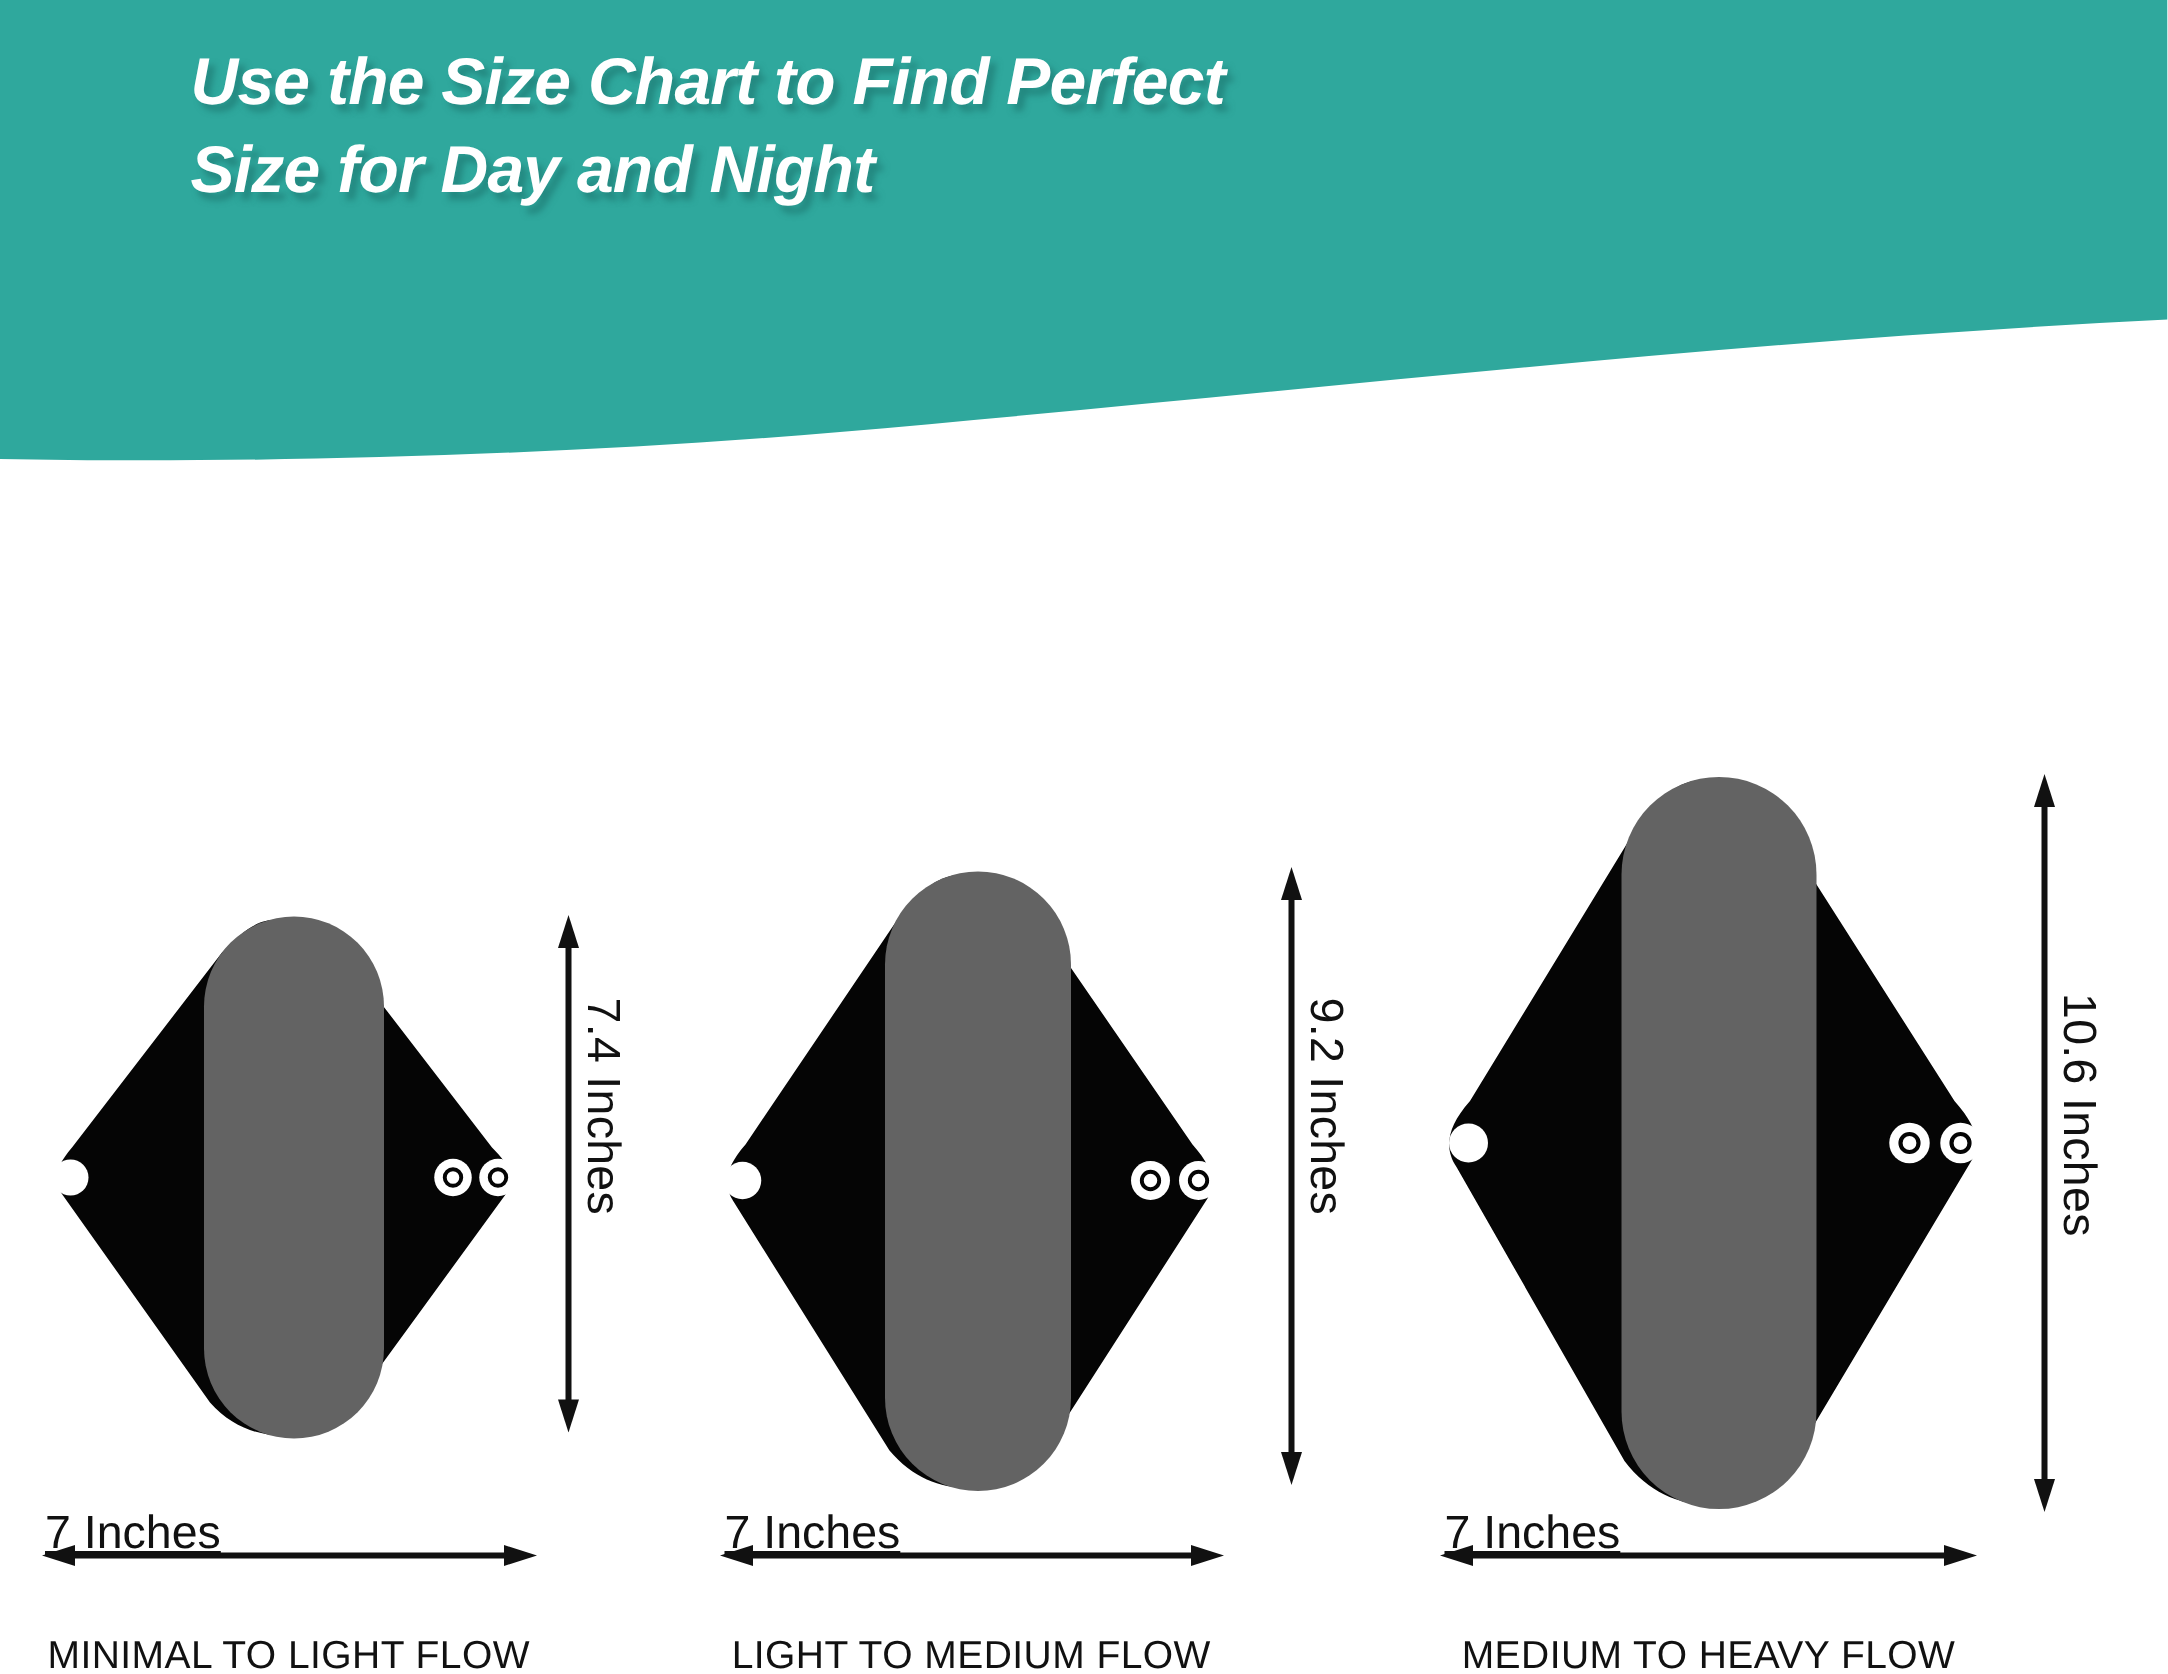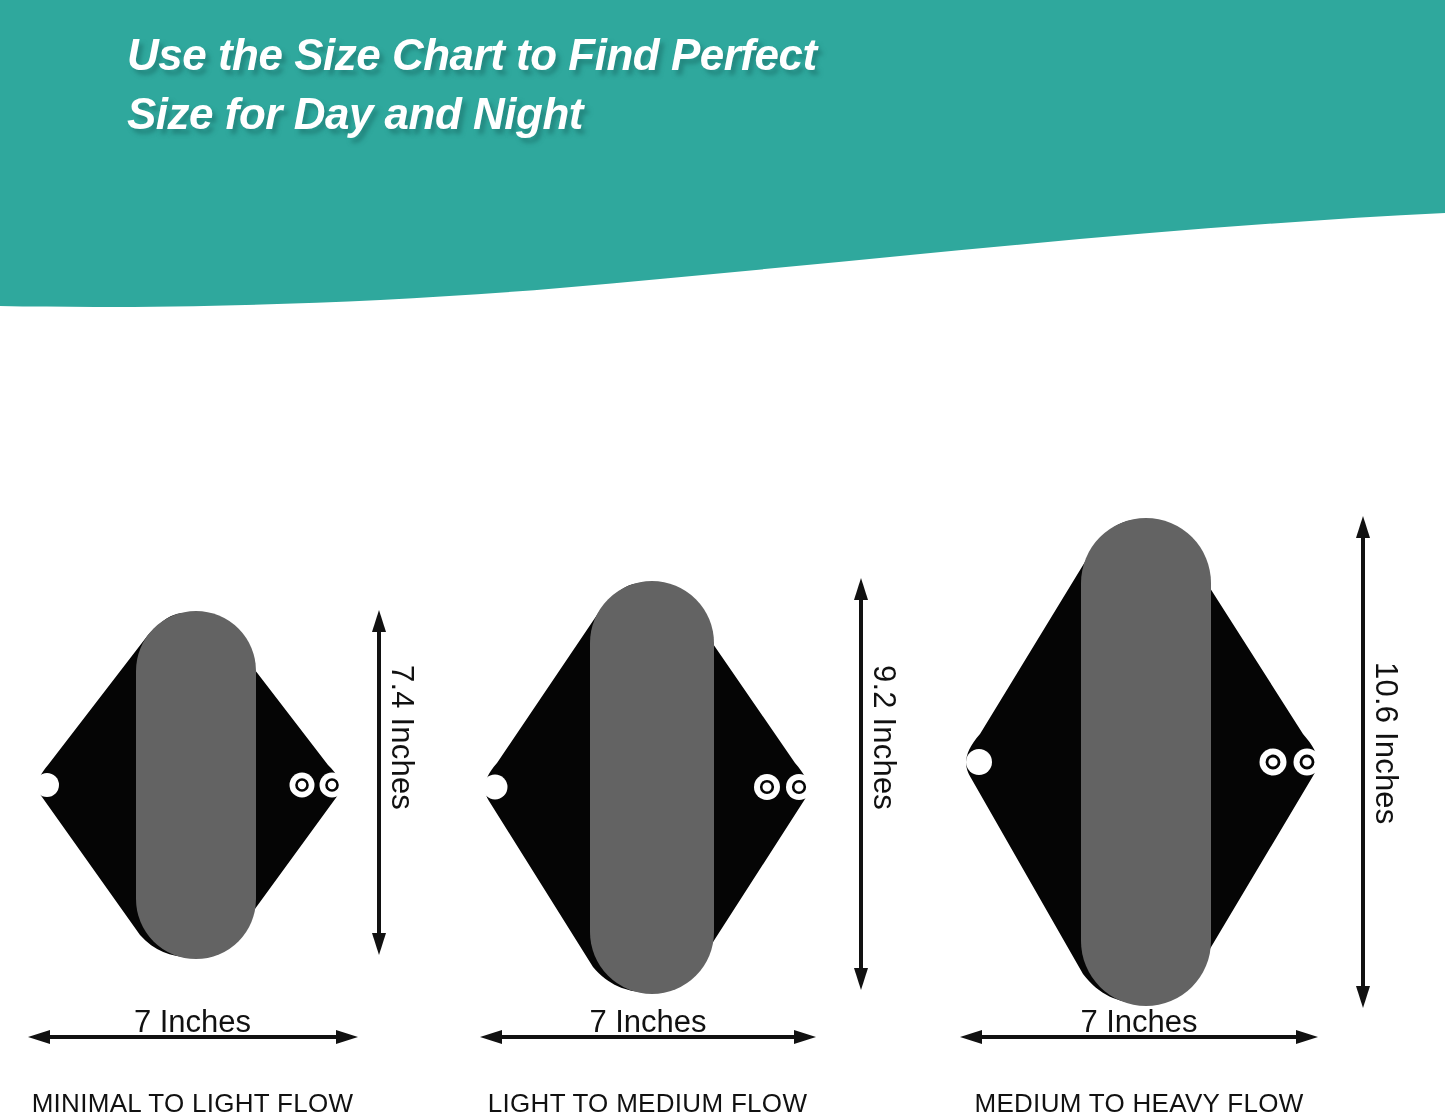--- a/index.html
+++ b/index.html
@@ -81,21 +81,22 @@
   
   .hdim {
     position: absolute;
   }
   .hdim svg { display: block; }
   .hdim-label {
     position: absolute;
     font-size: 31px;
     color: #111111;
     white-space: nowrap;
-    text-align: center;
+    text-align: left;
+    text-decoration: underline;
   }
 
   
   .flow-caption {
     position: absolute;
     font-size: 26px;
     color: #111111;
     white-space: nowrap;
     text-align: center;
     letter-spacing: 0.3px;

